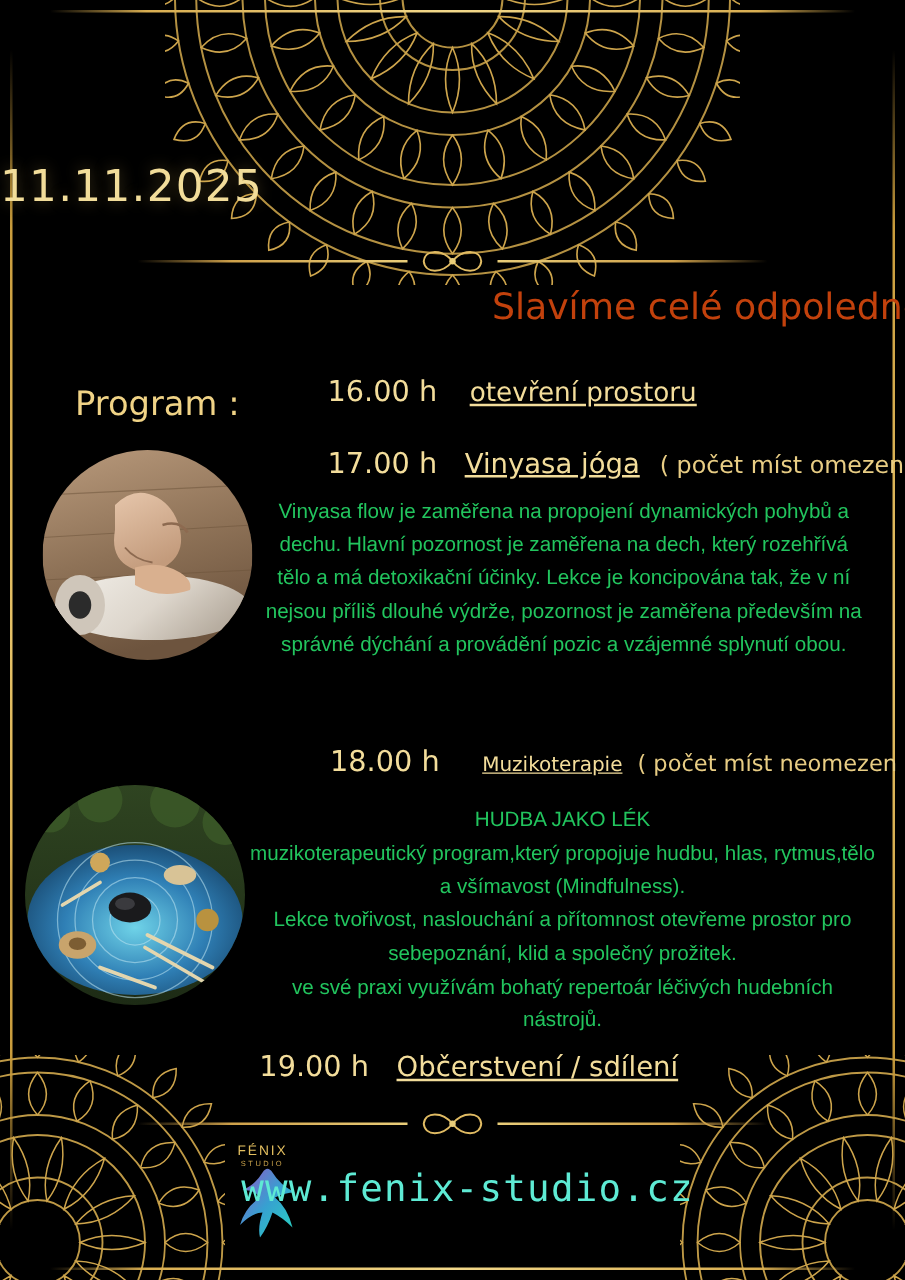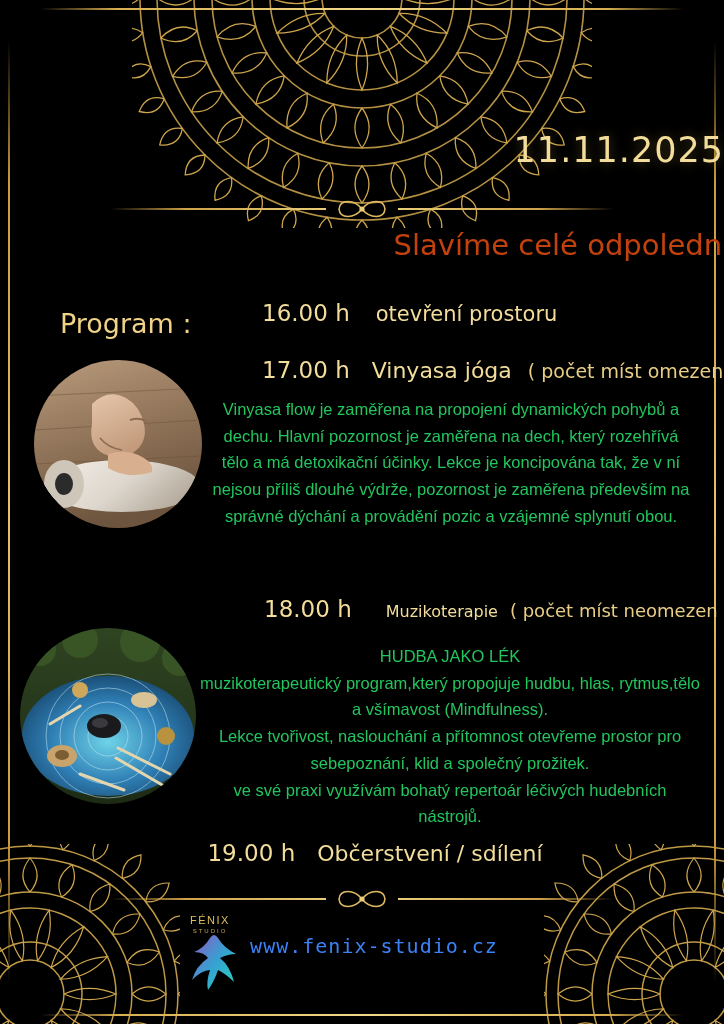--- a/index.html
+++ b/index.html
@@ -34,21 +34,21 @@
   .frame-v {
     position: absolute;
     width: 2px;
     background: linear-gradient(180deg, rgba(196,154,58,0) 0%, #c99c3c 15%, #e6c268 50%, #c99c3c 85%, rgba(196,154,58,0) 100%);
   }
 
   
   .date {
     position: absolute;
     top: 130px; left: 0; width: 100%;
-    text-align: right;
+    text-align: left;
     font-family: "DejaVu Sans", sans-serif;
     font-size: 35px;
     letter-spacing: 1px;
     color: #f2dd9a;
     text-shadow: 0 0 12px rgba(226,190,95,.35);
   }
 
   .divider {
     position: absolute;
     left: 110px; right: 110px;
@@ -80,20 +80,21 @@
     color: #f0d386;
   }
 
   .slot-time {
     font-family: "DejaVu Sans", sans-serif;
     color: #f3dd9b;
   }
   .slot-name {
     font-family: "DejaVu Sans", sans-serif;
     color: #f3dd9b;
+    text-decoration: underline;
   }
   .slot-note {
     font-family: "DejaVu Sans", sans-serif;
     color: #e8cd84;
   }
 
   .slot1 {
     position: absolute;
     top: 300px; left: 262px;
     font-size: 23px;
@@ -148,23 +149,23 @@
   }
   #photo-yoga { left: 34px; top: 360px; width: 168px; height: 168px; }
   #photo-music { left: 20px; top: 628px; width: 176px; height: 176px; }
 
   
   .website {
     position: absolute;
     top: 934px; left: 0; width: 100%;
     text-align: center;
     font-family: "DejaVu Sans Mono", monospace;
-    font-size: 20px;
+    font-size: 30px;
     letter-spacing: 1px;
-    color: #3b82f6;
+    color: #5eead4;
     padding-left: 24px;
   }
   #logo { position: absolute; left: 164px; top: 908px; width: 92px; height: 92px; }
 </style>
 </head>
 <body>
 
 <svg id="mandala-top" class="mandala" width="460" height="460" viewBox="0 0 460 460">
   <g fill="none" stroke="#c9a24a" stroke-width="1.6" opacity="0.95">
     <circle cx="230" cy="230" r="40"></circle>

